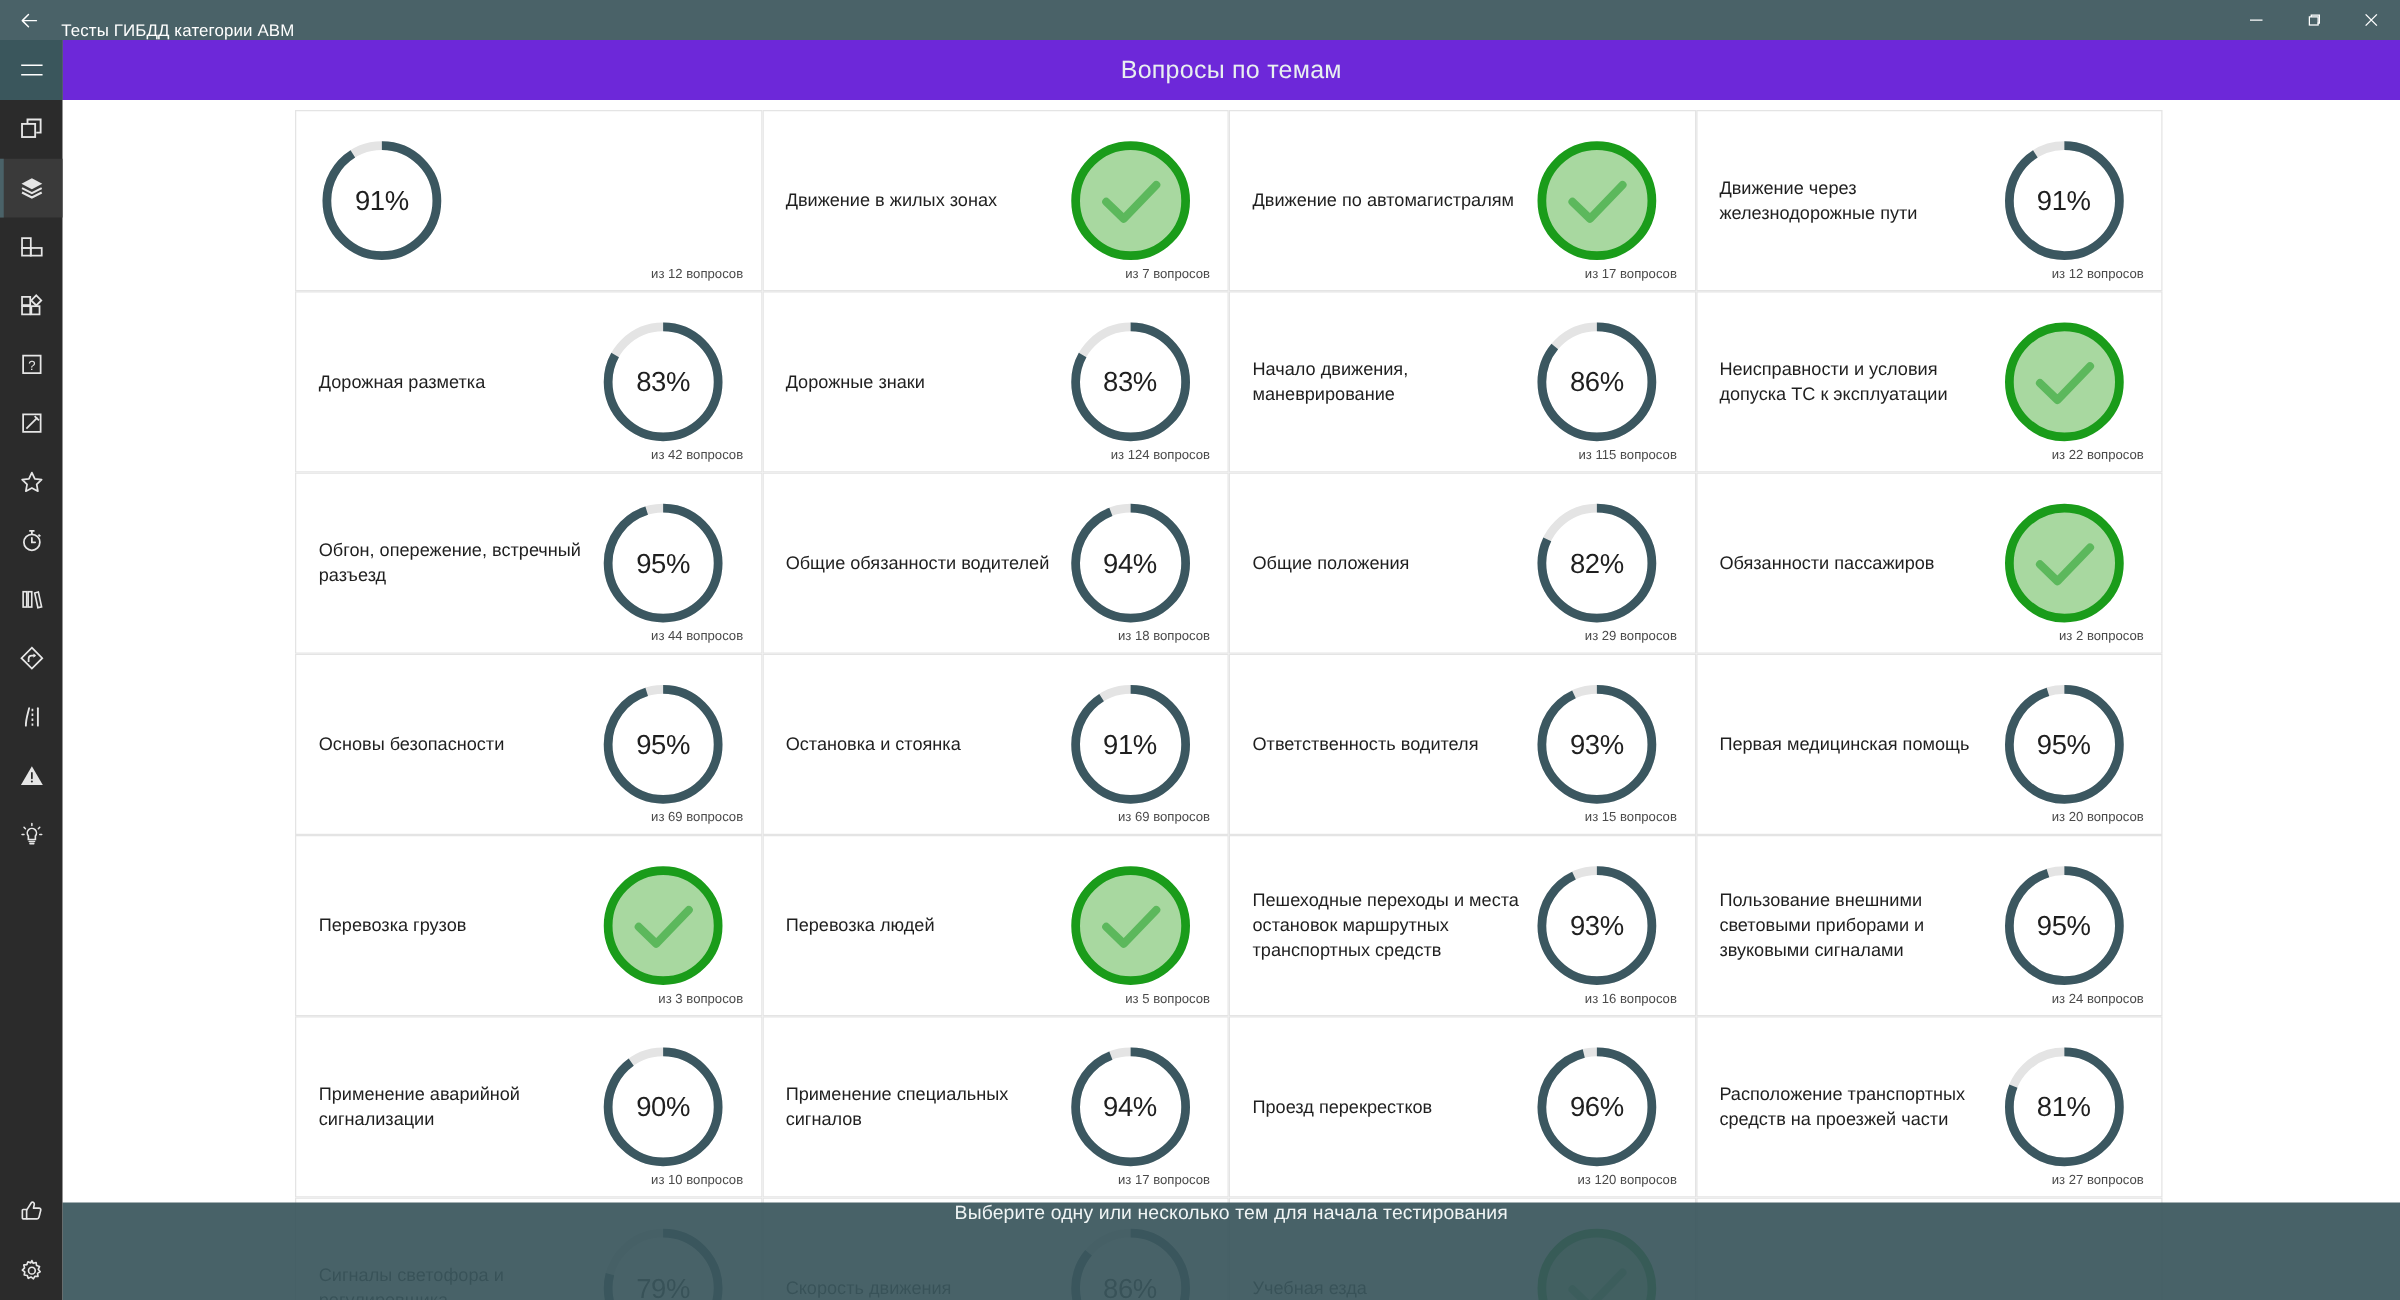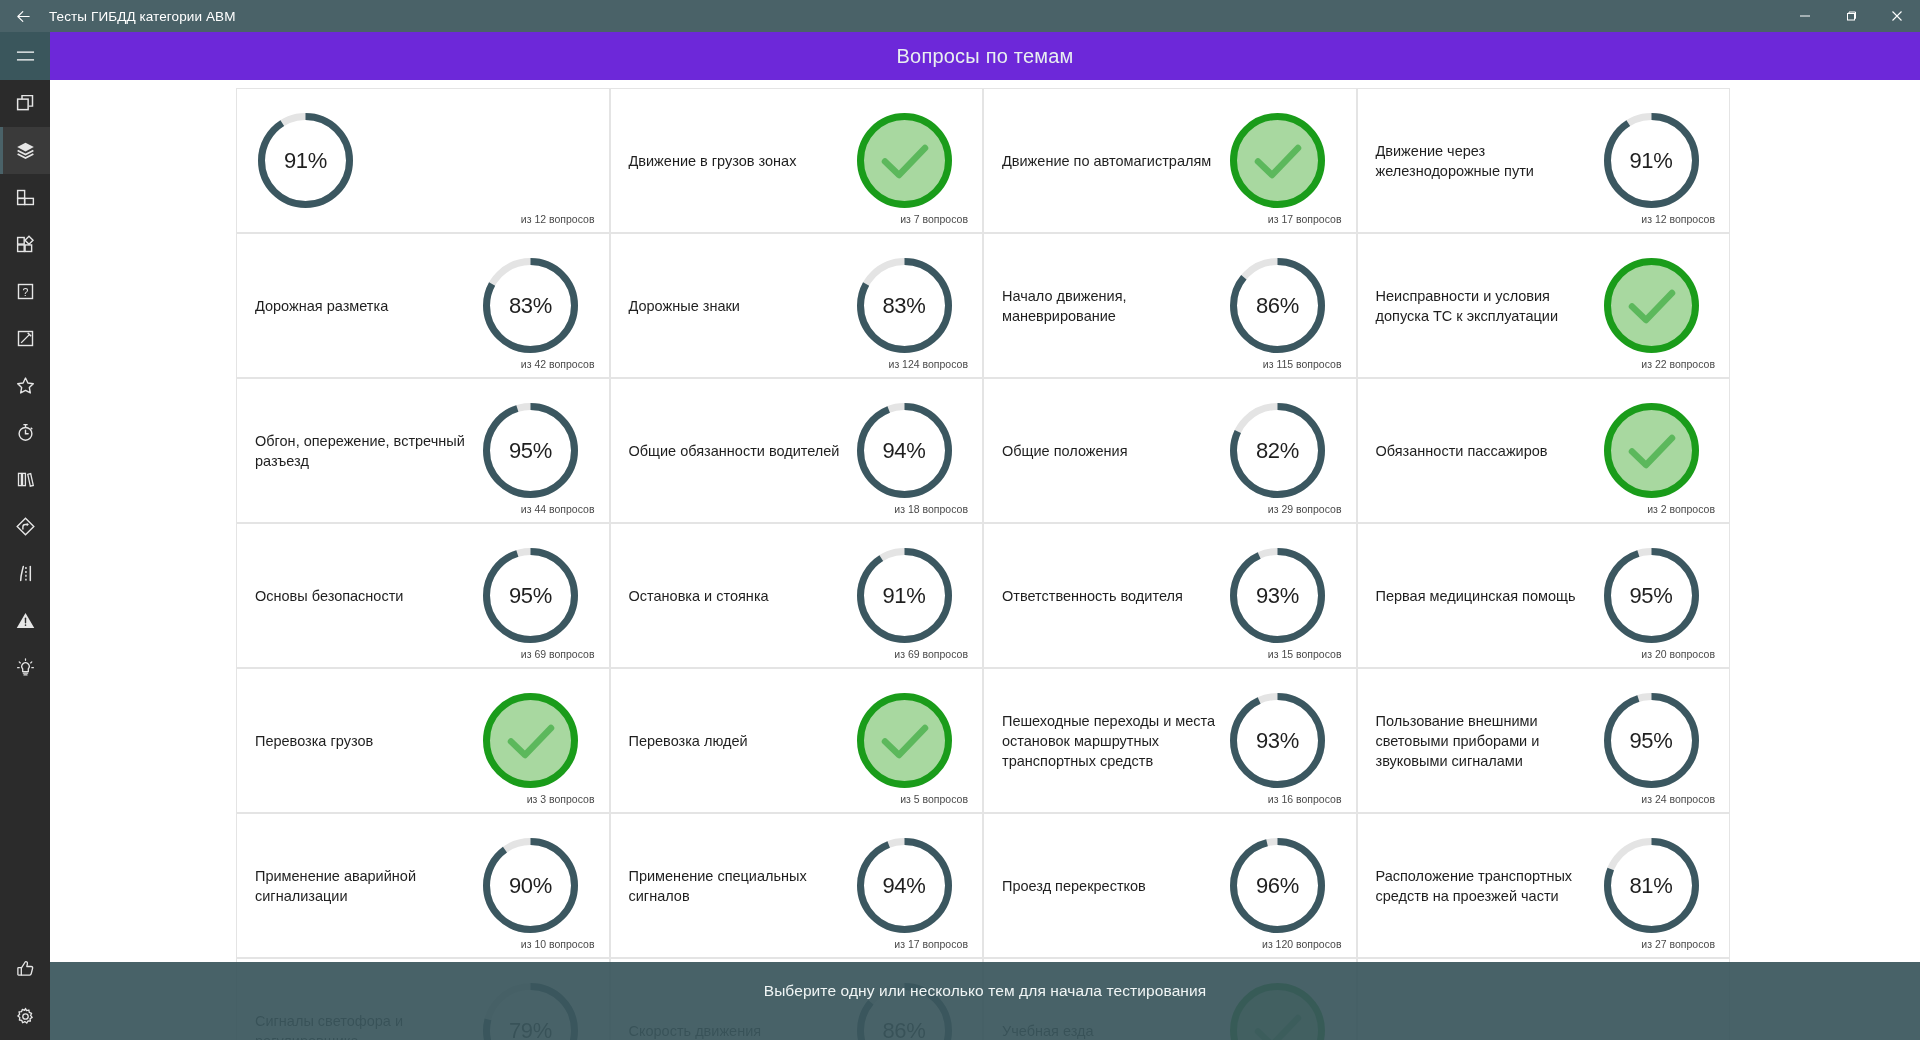--- a/index.html
+++ b/index.html
@@ -21,21 +21,21 @@
   }
 
   
   .titlebar {
     position: absolute;
     top: 0; left: 0;
     width: 1920px;
     height: 32px;
     background: #4a6268;
     display: flex;
-    align-items: center;
+    align-items: flex-end;
     z-index: 40;
   }
   .tb-back {
     width: 46px; height: 32px;
     display: flex; align-items: center; justify-content: center;
     cursor: pointer;
   }
   .tb-back svg { width: 17px; height: 17px; }
   .tb-title {
     color: #ffffff;
@@ -193,21 +193,20 @@
   .bottom-banner {
     position: absolute;
     left: 50px;
     bottom: 0;
     width: 1870px;
     height: 78px;
     background: rgba(58, 86, 92, 0.93);
     display: flex;
     align-items: flex-start;
     justify-content: center;
-    padding-top: 20px;
     z-index: 25;
   }
   .bottom-banner span {
     color: #f0f5f5;
     font-size: 15.5px;
     letter-spacing: .1px;
   }
 </style>
 </head>
 <body>
@@ -381,21 +380,21 @@
           <div class="ring-wrap">
             <svg viewBox="0 0 101 101">
               <circle class="ring-track" cx="50.5" cy="50.5" r="44"></circle>
               <circle class="ring-fill" cx="50.5" cy="50.5" r="44" stroke-dasharray="251.58 24.88" transform="rotate(-90 50.5 50.5)"></circle>
             </svg>
             <div class="ring-pct">91%</div>
           </div>
           <div class="card-sub">из 12 вопросов</div>
         </div>
         <div class="card">
-          <div class="card-title">Движение в грузов зонах</div>
+          <div class="card-title">Движение в жилых зонах</div>
           <div class="ring-wrap">
             <svg viewBox="0 0 101 101">
               <circle class="done-circle" cx="50.5" cy="50.5" r="44"></circle>
               <path class="done-check" d="M31 51.5 L45 65 L71 38"></path>
             </svg>
           </div>
           <div class="card-sub">из 7 вопросов</div>
         </div>
         <div class="card">
           <div class="card-title">Движение по автомагистралям</div>

